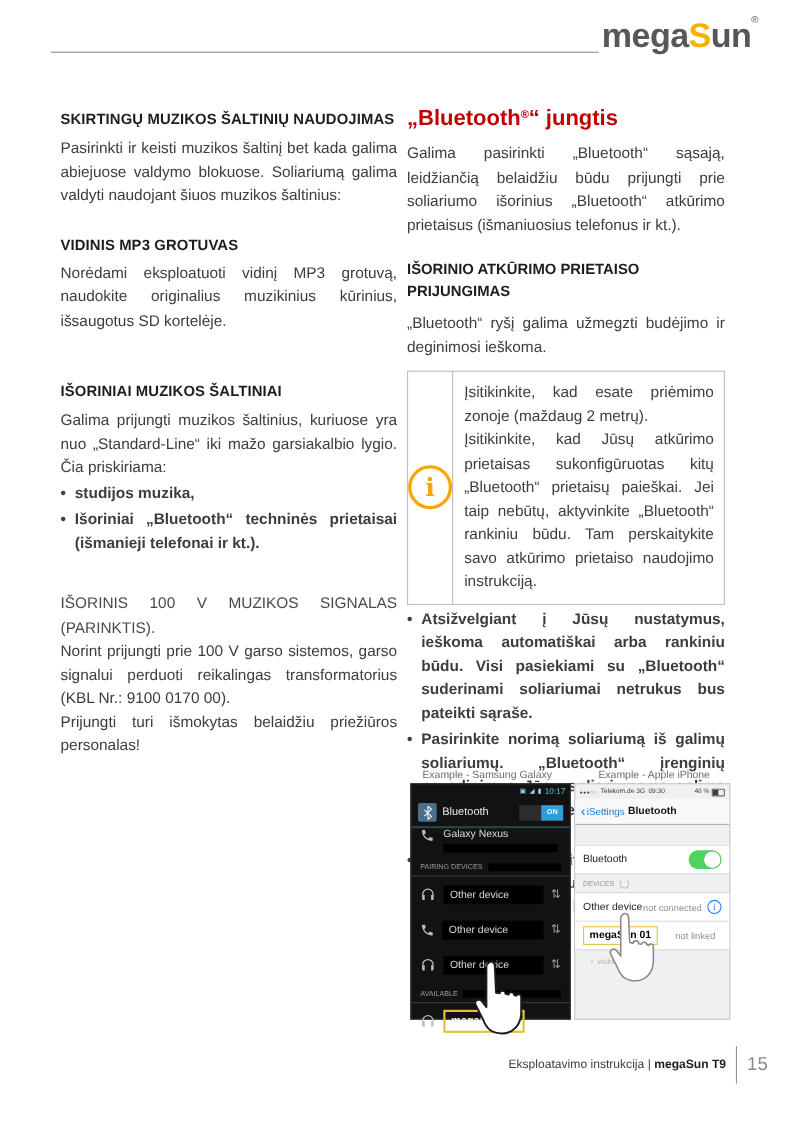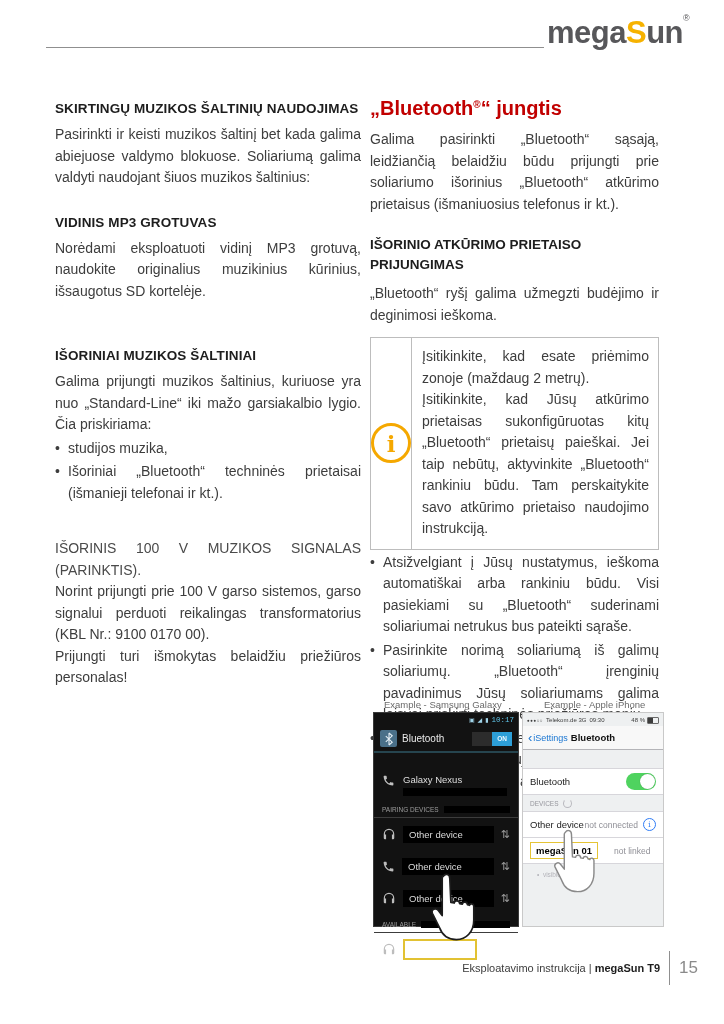--- a/index.html
+++ b/index.html
@@ -16,21 +16,21 @@
   .col-right{position:absolute;left:370px;top:97px;width:289px;}
 
   .sec-title{font-size:13.5px;font-weight:700;color:#1d1d1d;margin:0 0 8px;letter-spacing:0.1px;}
   p.body{font-size:14px;line-height:21.5px;text-align:justify;margin:0;}
   .caps-plain{font-size:14px;line-height:21.5px;text-align:justify;margin:0;color:#4a4a4a;}
 
   .mt-s2{margin-top:26px;}
   .mt-s3{margin-top:46px;}
   .mt-s4{margin-top:34px;}
 
-  ul.bullets{list-style:none;margin:2px 0 0;padding:0;}
+  ul.bullets{list-style:none;margin:2px 0 0;padding:0;font-weight:bold;}
   ul.bullets li{position:relative;padding-left:13px;font-size:14px;line-height:21.5px;text-align:justify;margin:0 0 2px;}
   ul.bullets li::before{content:"•";position:absolute;left:0;top:0;}
 
   .red-title{font-size:20px;font-weight:700;color:#c10000;margin:0 0 9px;}
   .red-title sup{font-size:10px;vertical-align:7px;}
 
   .sub-title{font-size:13.5px;font-weight:700;color:#1d1d1d;line-height:20px;margin:20px 0 8px;}
 
   
   .infobox{display:flex;border:1px solid #bdbdbd;margin-top:11px;background:#fff;}
@@ -47,30 +47,30 @@
   
   .caption{position:absolute;font-size:9.5px;color:#6b6b6b;}
   .cap-sg{left:384px;top:699px;}
   .cap-ip{left:544px;top:699px;}
 
   
   .phone-sg{position:absolute;left:373px;top:712px;width:144px;height:213px;background:#121212;
     border:1px solid #3a3a3a;overflow:visible;}
   .sg-status{height:13px;display:flex;justify-content:flex-end;align-items:center;gap:3px;padding:0 4px;}
   .sg-status .mini{font-size:6px;color:#9fd3e8;line-height:1;}
-  .sg-time{font-size:7.5px;color:#5fc4e8;font-family:Liberation Mono, monospace;}
+  .sg-time{font-size:7.5px;color:#5fc4e8;}
   .sg-header{height:25px;display:flex;align-items:center;gap:5px;padding:0 6px;
     border-bottom:2px solid #26454f;}
   .bt-badge{width:17px;height:17px;border-radius:2px;background:#4a7089;display:flex;align-items:center;justify-content:center;}
   .sg-header-label{flex:1;color:#e9e9e9;font-size:10px;}
   .sg-toggle{width:40px;height:14px;background:#2c2c2c;display:flex;}
   .sg-toggle .off{flex:1;}
   .sg-toggle .on{width:20px;background:#2d9fd8;color:#eef9ff;font-size:6.5px;font-weight:700;
     display:flex;align-items:center;justify-content:center;}
-  .sg-device{display:flex;gap:8px;padding:21px 8px 3px;align-items:flex-start;}
+  .sg-device{display:flex;gap:8px;padding:0 8px 3px;align-items:flex-start;}
   .sg-device-name{color:#dedede;font-size:9.5px;}
   .redact{background:#000;height:8px;margin-top:3px;width:104px;}
   .sg-sec{margin-top:3px;height:15px;display:flex;align-items:center;gap:5px;padding:0 8px;
     font-size:6.5px;color:#9c9c9c;border-bottom:1px solid #3c3c3c;}
   .sg-sec .redact-inline{background:#000;height:7px;flex:1;margin-top:0;}
   .sg-row{height:32px;display:flex;align-items:center;gap:7px;padding:0 8px;}
   .chip{background:#000;color:#dadada;font-size:9.5px;padding:3px 6px;flex:1;}
   .tune{color:#9b9b9b;font-size:11px;line-height:1;}
   .ms-box{border:2px solid #e2c233;color:#ffffff;font-weight:700;font-size:10px;padding:3px 6px 3px 5px;}
   .hand{position:absolute;z-index:3;}

